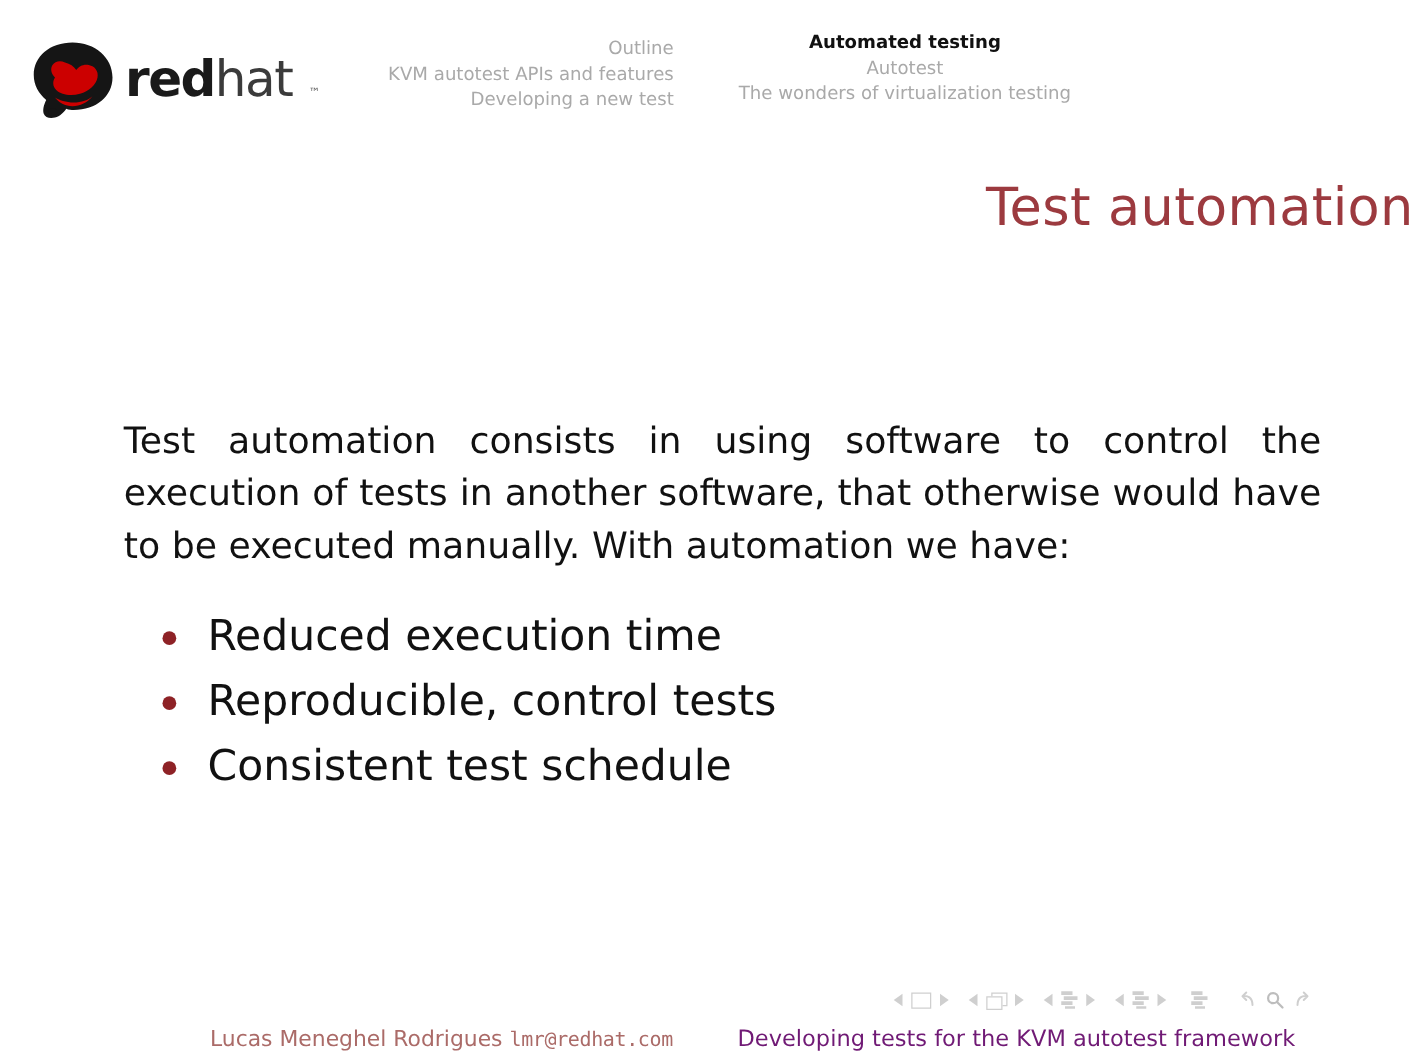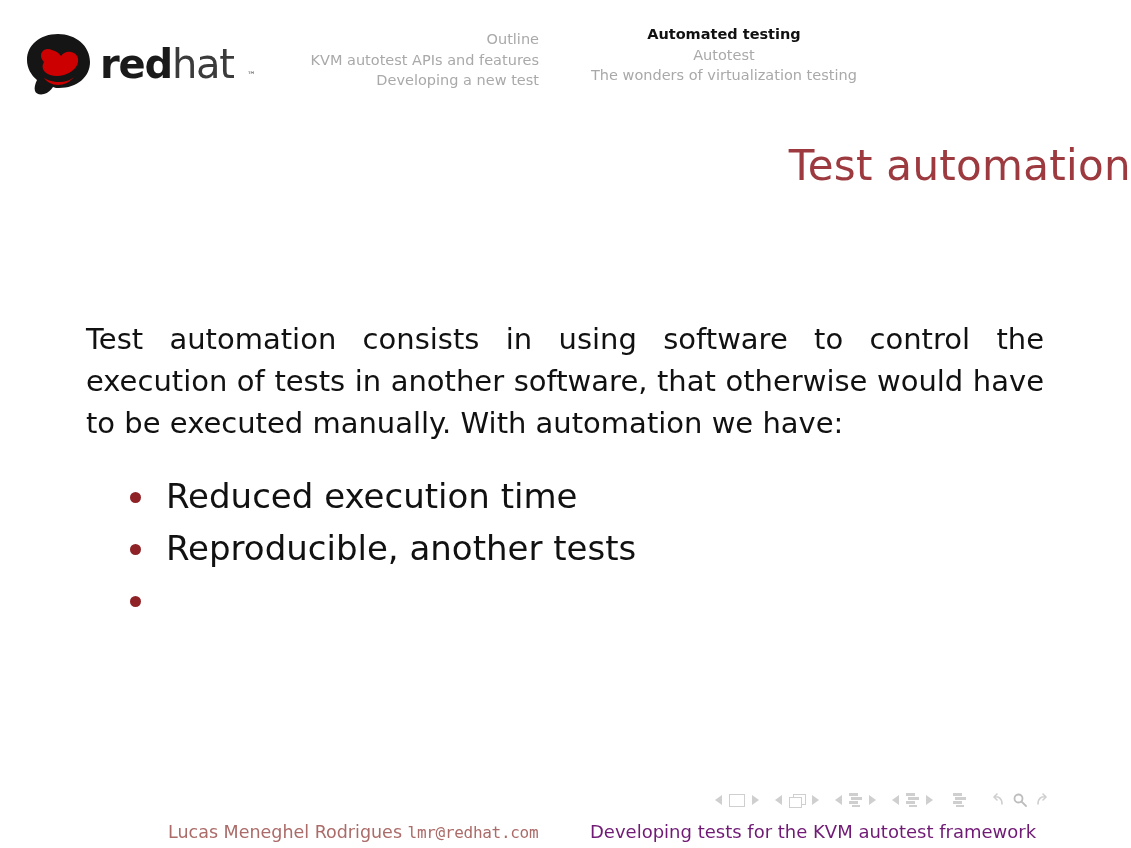--- a/index.html
+++ b/index.html
@@ -115,21 +115,21 @@
     top: 318px;
     width: 960px;
   }
   .para {
     font-size: 29px;
     line-height: 42px;
     color: #111111;
     text-align: justify;
     text-justify: inter-word;
     width: 958px;
-    margin: 0;
+    margin: 13px;
   }
   .bullets {
     list-style: none;
     margin: 26px 0 0 0;
     padding: 0 0 0 40px;
   }
   .bullets li {
     position: relative;
     font-size: 34px;
     line-height: 52px;
@@ -263,24 +263,25 @@
   <div class="body-block">
     <p class="para">Test automation consists in using software to control the execution of tests in another software, that otherwise would have to be executed manually. With automation we have:</p>
 
     <ul class="bullets">
       <li>
         <span class="bullet-dot"></span>
         <span>Reduced execution time</span>
       </li>
       <li>
         <span class="bullet-dot"></span>
-        <span>Reproducible, another tests</span>
+        <span>Reproducible, control tests</span>
       </li>
       <li>
         <span class="bullet-dot"></span>
+        <span>Consistent test schedule</span>
       </li>
     </ul>
   </div>
 
   <div class="nav-symbols">
 
     <span class="navgroup">
       <span class="tri-l"></span>
       <span class="sym-slide"></span>
       <span class="tri-r"></span>

